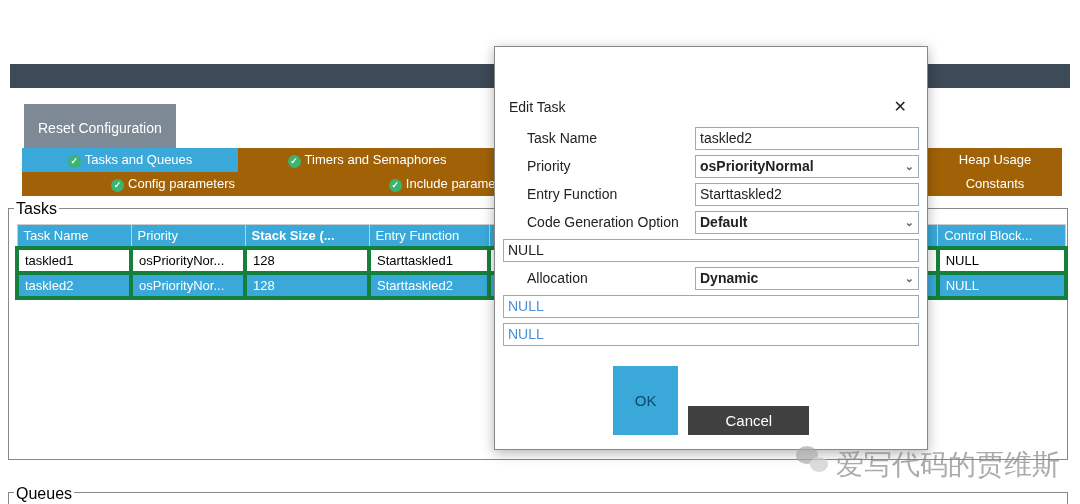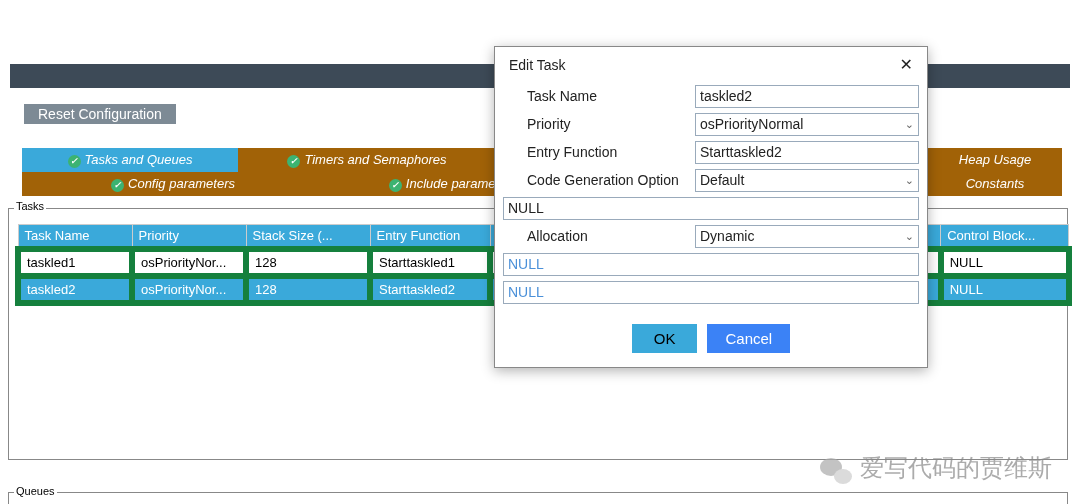--- a/index.html
+++ b/index.html
@@ -24,62 +24,61 @@
     text-align: center;
     line-height: 24px;
   }
   .reset-btn {
     position: absolute;
     top: 104px;
     left: 24px;
     background: #7d8a95;
     color: #fff;
     border: none;
-    padding: 2px 14px;
+    padding: 16px 14px;
     font-size: 14px;
     cursor: pointer;
   }
   .tabs-row1 {
     position: absolute;
     top: 148px;
     left: 22px;
   }
   .tabs-row2 {
     position: absolute;
     top: 172px;
     left: 22px;
   }
   .tab {
     display: inline-block;
     height: 24px;
     line-height: 24px;
     color: #fff;
     text-align: center;
     vertical-align: top;
-    font-style: italic;
   }
   .tab .checkmark {
     display: inline-block;
     width: 13px;
     height: 13px;
     border-radius: 50%;
     background: #3cb371;
     color: #fff;
     font-size: 9px;
     line-height: 13px;
     text-align: center;
     margin-right: 4px;
     font-weight: bold;
   }
   .tab-active { background: #3aa9da; }
   .tab-dark   { background: #a16207; }
   .fieldset-label {
     position: absolute;
     color: #000;
-    font-size: 11px;
+    font-size: 16px;
     background: #fff;
     padding: 0 2px;
   }
   .fieldset-border {
     position: absolute;
     border: 1px solid #888;
     border-top: 1px solid #888;
   }
   .tasks-table {
     position: absolute;
@@ -95,21 +94,21 @@
     text-align: left;
     padding: 3px 6px;
     border: 1px solid #ccc;
     height: 23px;
     white-space: nowrap;
     overflow: hidden;
     text-overflow: ellipsis;
   }
   .tasks-table td {
     padding: 3px 6px;
-    border: 6px solid #15803d;
+    border: 4px solid #15803d;
     height: 23px;
     white-space: nowrap;
     overflow: hidden;
     text-overflow: ellipsis;
   }
   .tasks-table .row-selected td {
     background: #3aa9da;
     color: #fff;
   }
   .tasks-table .row-normal td {
@@ -123,23 +122,24 @@
     width: 434px;
     background: #fff;
     border: 1px solid #888;
     box-shadow: 0 3px 12px rgba(0,0,0,0.3);
     z-index: 100;
   }
   .dialog-header {
     display: flex;
     justify-content: space-between;
     align-items: center;
-    padding: 8px 10px 4px 14px;
-    font-size: 14px;
-    color: #222;
+    padding: 8px 16px 4px 14px;
+    font-size: 14px;
+    color: #222;
+    margin-top: 42px;
   }
   .dialog-close {
     cursor: pointer;
     font-size: 16px;
     color: #222;
     background: none;
     border: none;
     padding: 0 4px;
   }
   .dialog-body {
@@ -161,20 +161,21 @@
     height: 23px;
     border: 1px solid #9ab;
     padding: 0 4px;
     font-size: 14px;
     color: #222;
     background: #fff;
   }
   .fld-select-wrap {
     flex: 1;
     position: relative;
+    font-weight: bold;
   }
   .fld-select {
     width: 100%;
     height: 23px;
     border: 1px solid #9ab;
     padding: 0 4px;
     font-size: 14px;
     color: #222;
     background: #fff;
     display: flex;
@@ -190,43 +191,44 @@
     background: #fff;
   }
   .dialog-buttons {
     display: flex;
     justify-content: center;
     gap: 10px;
     padding: 10px 0 14px 0;
   }
   .btn-ok {
     background: #3aa9da;
-    color: #000000;
+    color: #0c4a6e;
     border: none;
     padding: 6px 22px;
     font-size: 15px;
     cursor: pointer;
   }
   .btn-cancel {
-    background: #3b82f6;
+    background: #404040;
     color: #fff;
     border: none;
-    padding: 6px 18px;
+    padding: 6px 37px;
     font-size: 15px;
     cursor: pointer;
+    margin-top: 40px;
   }
   .watermark {
     position: absolute;
-    right: 28px;
+    right: 20px;
     bottom: 20px;
     display: flex;
-    align-items: flex-end;
+    align-items: flex-start;
     color: #888;
     opacity: 0.7;
-    font-size: 24px;
+    font-size: 28px;
     gap: 8px;
     z-index: 200;
     pointer-events: none;
   }
   .wechat-icon {
     width: 32px;
     height: 26px;
     position: relative;
   }
   .wechat-icon .b1 {
@@ -258,21 +260,21 @@
 <span class="fieldset-label" style="top:200px;left:14px;">Tasks</span>
 
 <div class="fieldset-border" style="top:492px;left:8px;width:1060px;height:80px;"></div>
 <span class="fieldset-label" style="top:485px;left:14px;">Queues</span>
 
 <table class="tasks-table" id="tasks-table">
     <thead>
       <tr>
         <th style="width: 114px;">Task Name</th>
         <th style="width: 114px;">Priority</th>
-        <th style="width: 124px;">Stack Size (...</th>
+        <th style="width: 124px; font-weight: bold;">Stack Size (...</th>
         <th style="width: 120px;">Entry Function</th>
         <th style="width: 22px;">Co</th>
         <th style="width: 150px;"></th>
         <th style="width: 150px;"></th>
         <th style="width: 116px;"></th>
         <th style="width: 128px;">Control Block...</th>
       </tr>
     </thead>
     <tbody>
       <tr class="row-normal">

